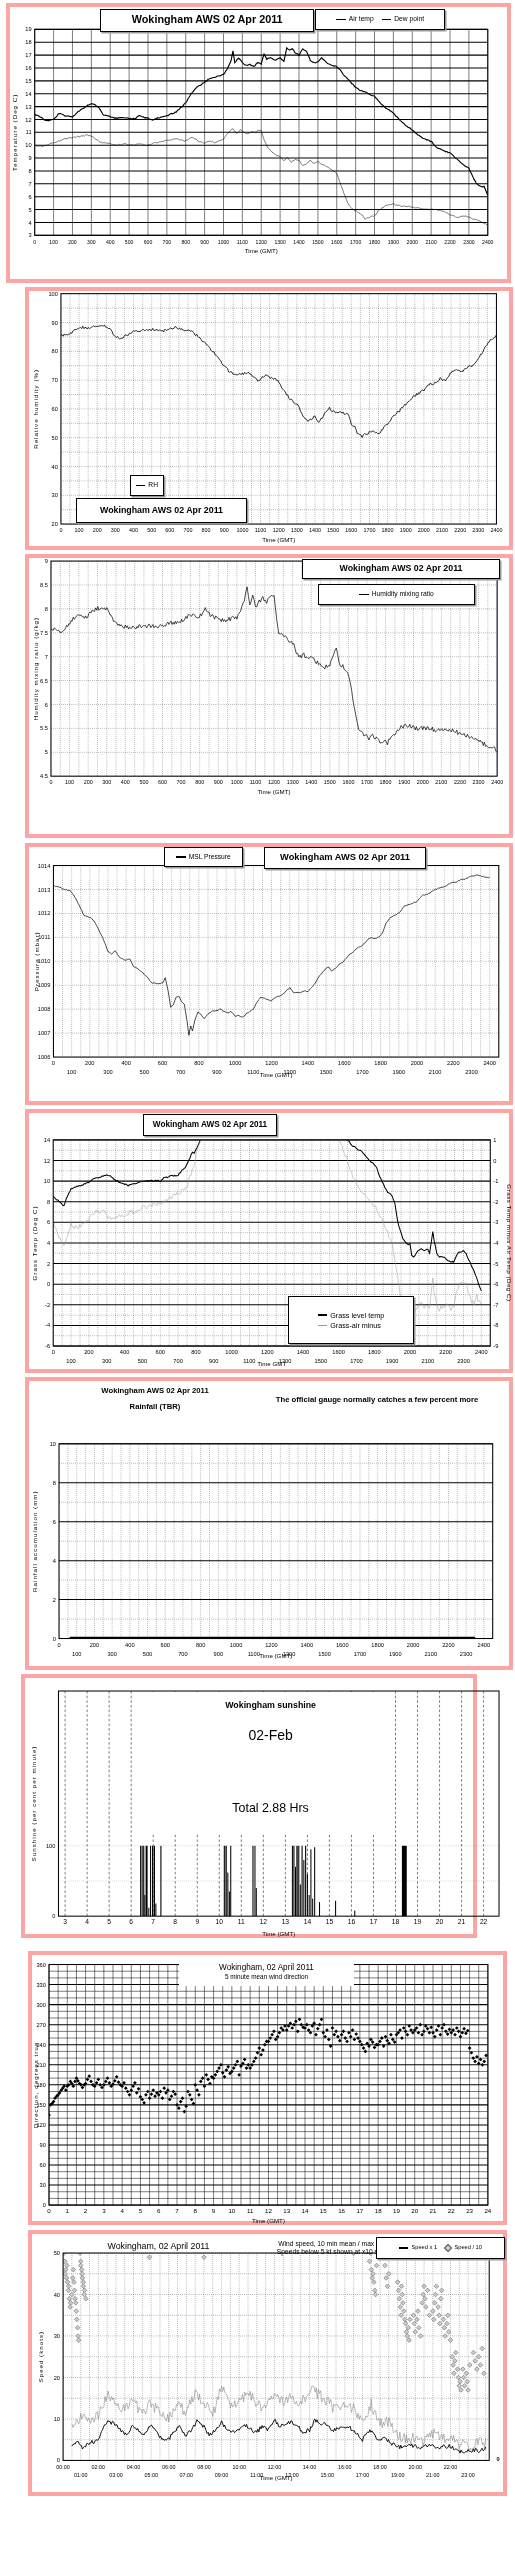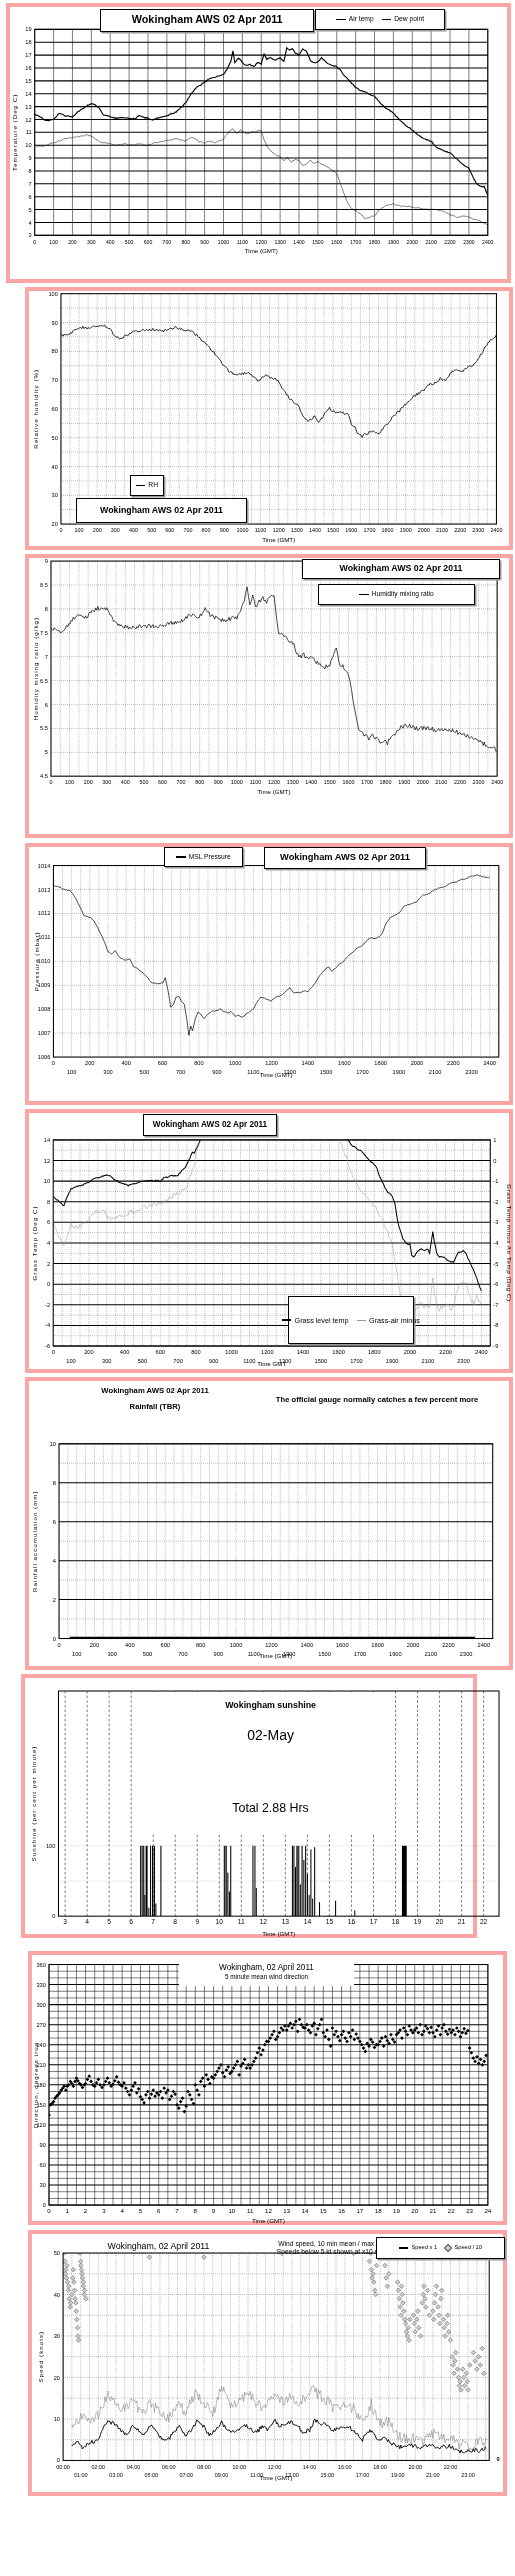--- a/index.html
+++ b/index.html
@@ -8,21 +8,21 @@
   .chartbox{position:absolute;border:4px solid #fca5a5;background:#fff;box-sizing:border-box;}
   .chartbox svg{position:absolute;left:0;top:0;}
   svg text{font-family:"Liberation Sans", sans-serif;fill:#000;}
   .ov{position:absolute;display:flex;flex-direction:column;align-items:center;
       justify-content:center;text-align:center;box-sizing:border-box;line-height:1.25;}
   .ov.obox{background:#fff;border:0.8px solid #000;}
   .ov.oshadow{box-shadow:1.5px 1.5px 0 #999;}
   .ov.obg{background:#fff;}
   .lgrow{display:flex;align-items:center;gap:3.1px;margin:0.5px 4.1px;white-space:nowrap;}
   .lgitems-h{display:flex;flex-direction:row;align-items:center;justify-content:center;}
-  .lgitems-v{display:flex;flex-direction:row;align-items:flex-start;justify-content:center;}
+  .lgitems-v{display:flex;flex-direction:column;align-items:flex-start;justify-content:center;}
   .mk-dash{display:inline-block;width:9.3px;}
   .mk-diamond{display:inline-block;width:4.1px;height:4.1px;background:#ccc;border:0.5px solid #555;
       transform:rotate(45deg);}
 </style>
 </head>
 <body>
 
 <div id="page">
   <section class="chartbox" style="left: 6.2px; top: 2.6px; width: 505px; height: 280px;">
       <svg width="503" height="278" viewBox="0 0 977 539">
@@ -848,21 +848,21 @@
         <text x="492.5" y="500" text-anchor="middle" font-size="12">Time (GMT)</text>
         <text x="59" y="466" text-anchor="end" font-size="11">0</text>
         <text x="59" y="329.4375" text-anchor="end" font-size="11">100</text>
         <text x="22" y="243.5" text-anchor="middle" font-size="12" letter-spacing="2" transform="rotate(-90 22 243.5)">Sunshine (per cent per minute)</text>
       </svg>
       <div class="ov obg" style="left: 121px; top: 14px; width: 247px; height: 142px;"></div>
       <div class="ov obg" style="left: 170px; top: 20.6px; width: 152px; height: 14.4px;">
         <div style="font-size: 8.8px; font-weight: 700;">Wokingham sunshine</div>
       </div>
       <div class="ov obg" style="left: 183px; top: 47px; width: 126px; height: 21.6px;">
-        <div style="font-size: 14px; font-weight: 400;">02-May</div>
+        <div style="font-size: 14px; font-weight: 400;">02-Feb</div>
       </div>
       <div class="ov obg" style="left: 201px; top: 99px; width: 90px; height: 12.4px; margin-top: 32px;">
         <div style="font-size: 7.7px; font-weight: 700;">2011</div>
       </div>
       <div class="ov obg" style="left: 170px; top: 121px; width: 152px; height: 19.6px;">
         <div style="font-size: 12.4px; font-weight: 400;">Total 2.88 Hrs</div>
       </div>
     </section>
   <section class="chartbox" style="left: 28px; top: 1951px; width: 479px; height: 274px;">
       <svg width="477" height="272" viewBox="0 0 926 527">

